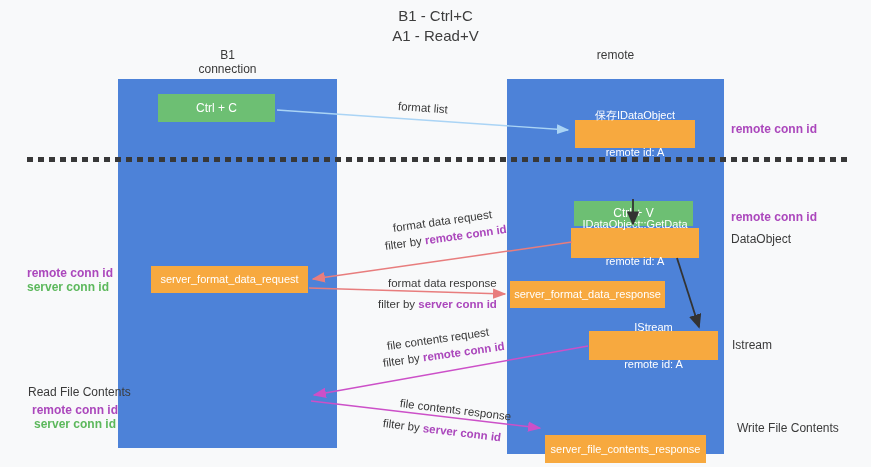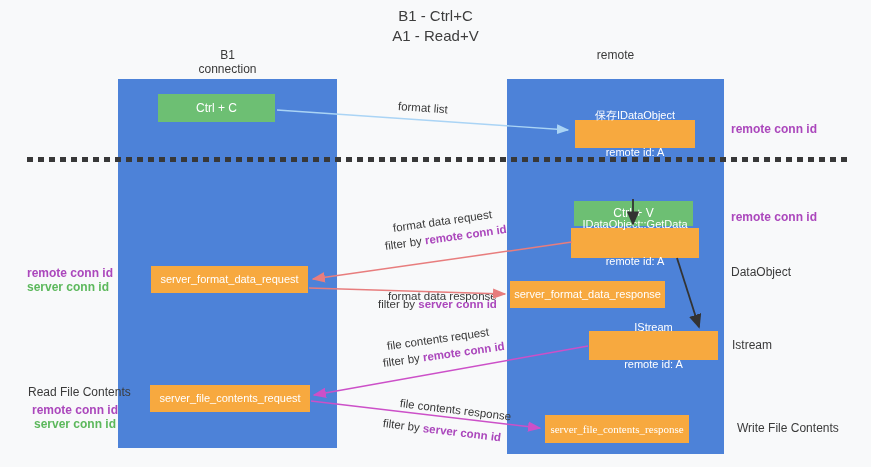--- a/index.html
+++ b/index.html
@@ -32,42 +32,42 @@
   .node.green{background:var(--node-green);font-size:12px;}
 
   #node-ctrl-c{left:158px;top:94px;width:117px;height:28px;}
   #node-save{left:575px;top:120px;width:120px;height:28px;}
   #node-ctrl-v{left:574px;top:173px;width:119px;height:25px;margin-top:28px;}
   #node-getdata{left:571px;top:228px;width:128px;height:30px;}
   #node-sfdreq{left:151px;top:266px;width:157px;height:27px;}
   #node-sfdres{left:510px;top:281px;width:155px;height:27px;}
   #node-istream{left:589px;top:331px;width:129px;height:29px;}
   #node-sfcreq{left:150px;top:385px;width:160px;height:27px;}
-  #node-sfcres{left:545px;top:415px;width:144px;height:28px;font-family:Liberation Serif, serif;}
+  #node-sfcres{left:545px;top:435px;width:161px;height:28px;}
 
   .side-label{position:absolute;font-size:12px;line-height:14px;color:var(--ink);white-space:nowrap;}
   .side-label.purple{color:var(--conn-purple);font-weight:bold;}
   .side-label.green{color:var(--conn-green);font-weight:bold;}
   #lbl-remote-top{left:731px;top:122px;}
   #lbl-remote-mid{left:731px;top:210px;}
-  #lbl-dataobject{left:731px;top:232px;margin-top:33px;}
+  #lbl-dataobject{left:731px;top:232px;}
   #lbl-istream{left:732px;top:338px;}
   #lbl-write{left:737px;top:421px;}
   #lbl-read{left:28px;top:385px;}
   #lbl-left-remote-1{left:27px;top:266px;}
   #lbl-left-server-1{left:27px;top:280px;}
   #lbl-left-remote-2{left:32px;top:403px;}
   #lbl-left-server-2{left:34px;top:417px;}
 
   .arrow-label{position:absolute;font-size:11.5px;color:var(--ink);white-space:nowrap;transform-origin:left center;}
   .arrow-label .purple{color:var(--conn-purple);font-weight:bold;}
   #al-format-list{left:398px;top:100px;transform:rotate(4deg);}
   #al-fdr{left:393px;top:222px;transform:rotate(-8deg);}
   #al-fdr-filter{left:385px;top:240px;transform:rotate(-8deg);}
-  #al-fdres{left:388px;top:277px;margin-top:13px;}
+  #al-fdres{left:388px;top:277px;}
   #al-fdres-filter{left:378px;top:298px;}
   #al-fcr{left:387px;top:340px;transform:rotate(-8deg);}
   #al-fcr-filter{left:383px;top:357px;transform:rotate(-8deg);}
   #al-fcres{left:400px;top:397px;transform:rotate(7deg);}
   #al-fcres-filter{left:383px;top:417px;transform:rotate(7deg);}
 
   svg.overlay{position:absolute;left:0;top:0;width:871px;height:467px;pointer-events:none;}
 </style>
 </head>
 <body>
@@ -108,23 +108,20 @@
   </div>
   <div class="node orange" id="node-sfdreq">
     <span>server_format_data_request</span>
   </div>
   <div class="node orange" id="node-sfdres">
     <span>server_format_data_response</span>
   </div>
   <div class="node orange" id="node-istream">
     <span>IStream</span>
     <span>remote id: A</span>
-  </div>
-  <div class="node orange" id="node-sfcreq">
-    <span>server_file_contents_request</span>
   </div>
   <div class="node orange" id="node-sfcres">
     <span>server_file_contents_response</span>
   </div>
 
   <div class="side-label purple" id="lbl-remote-top">remote conn id</div>
   <div class="side-label purple" id="lbl-remote-mid">remote conn id</div>
   <div class="side-label" id="lbl-dataobject">DataObject</div>
   <div class="side-label" id="lbl-istream">Istream</div>
   <div class="side-label" id="lbl-write">Write File Contents</div>

